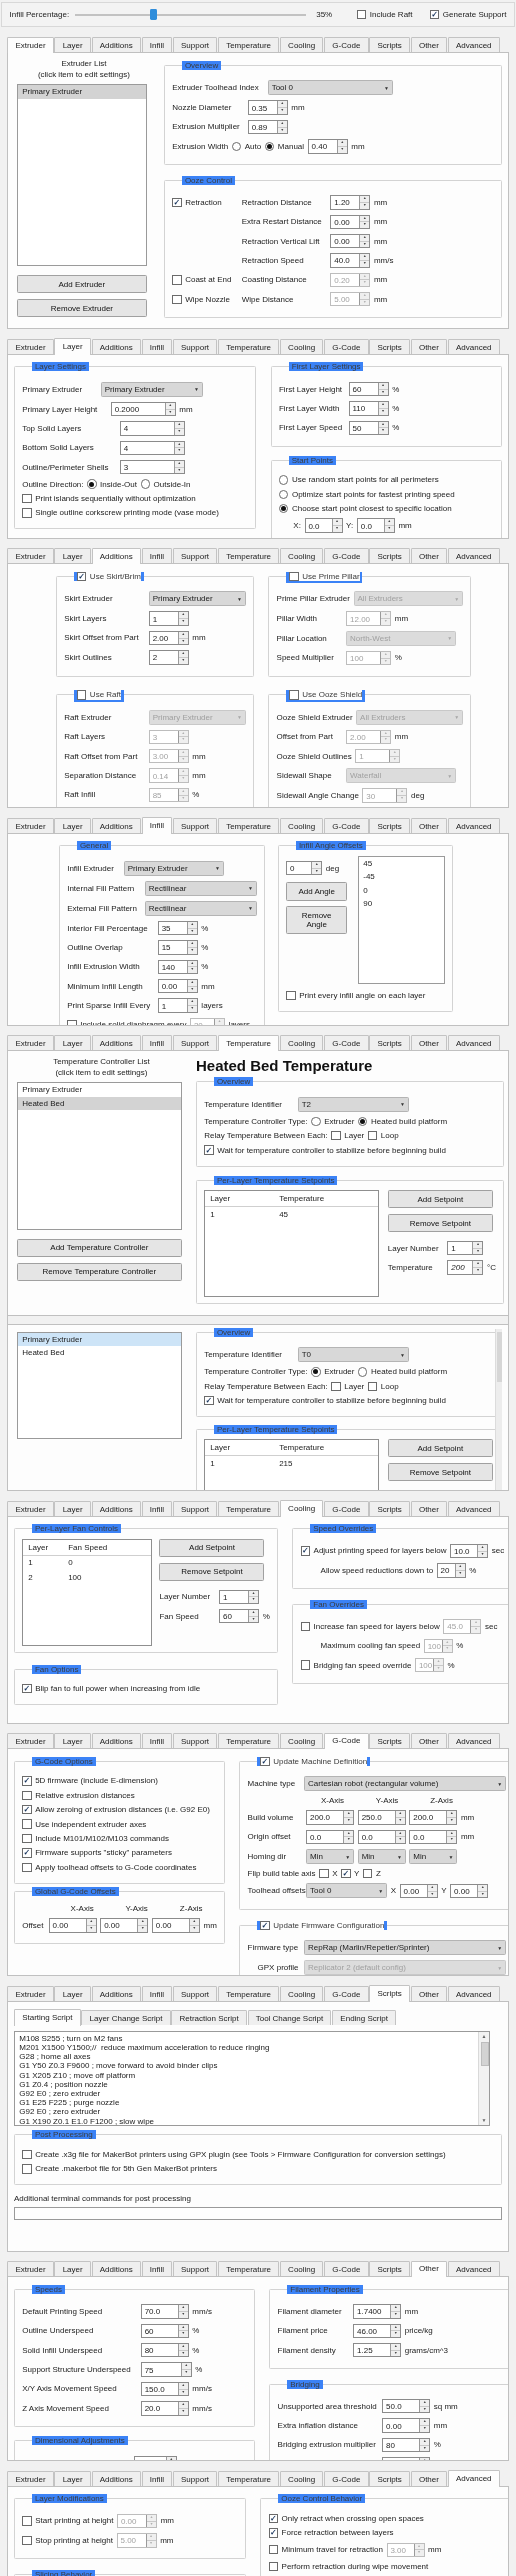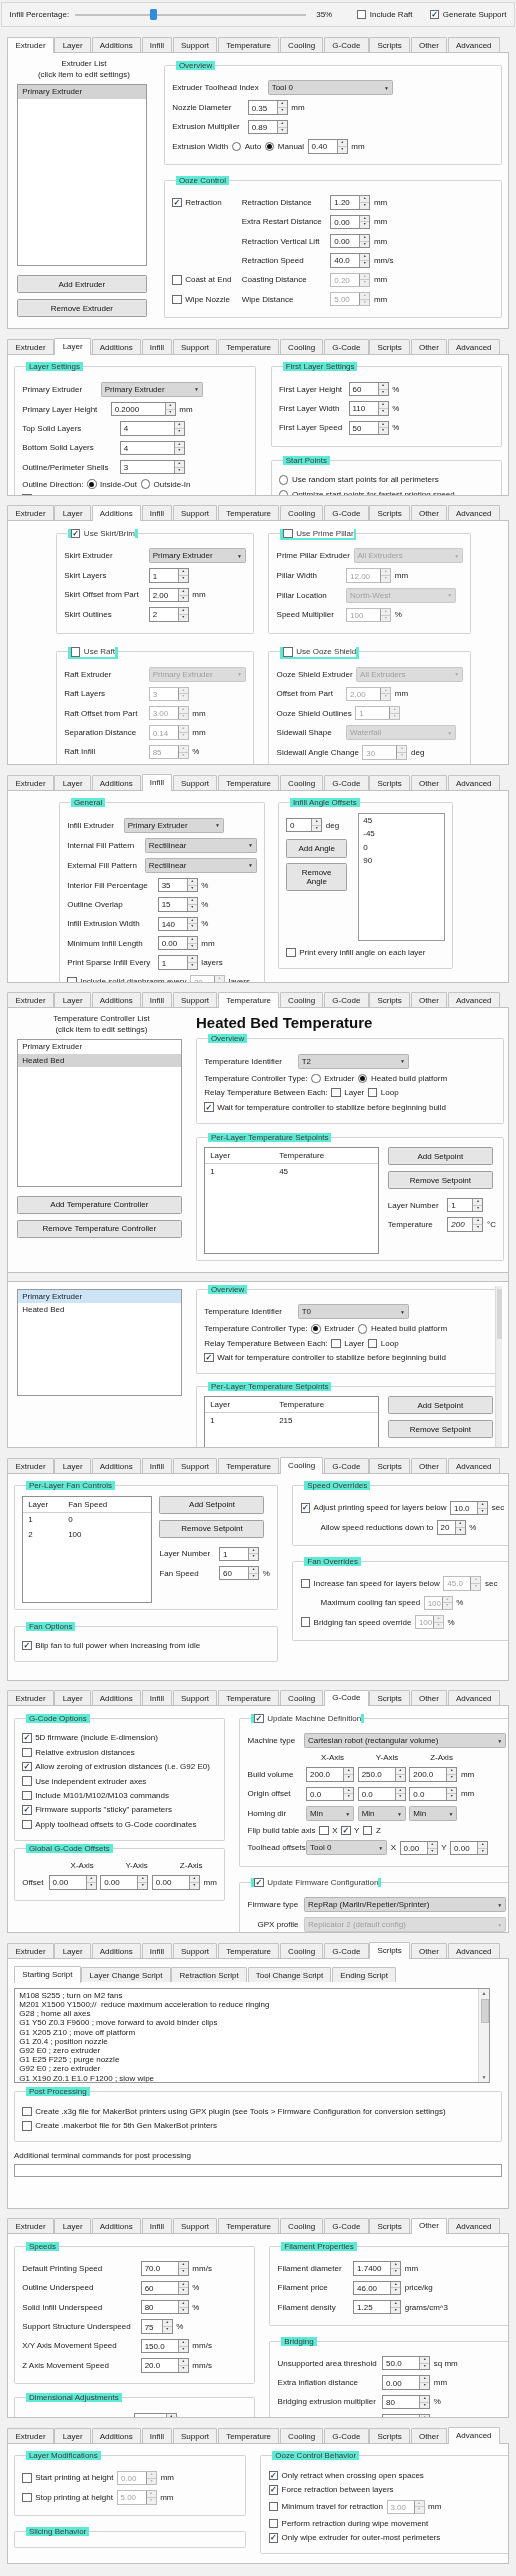--- a/index.html
+++ b/index.html
@@ -13,21 +13,21 @@
 .slider .handle{position:absolute;left:75px;top:0.7px;width:6.5px;height:11.5px;background:#2f8ddb;border-radius:1.4px}
 .topstrip .tval{width:24.5px}
 .topstrip .check{margin-left:17.3px}
 
 .tabrow{display:flex;margin:0 7.2px;position:relative;z-index:2;align-items:flex-end}
 .tab{padding:2.9px 7.2px 2.2px;background:#efefef;border:0.7px solid #c3c3c3;border-bottom:none;border-radius:1.4px 1.4px 0 0;margin-right:0.7px;color:#222;white-space:nowrap}
 .tab.active{background:#fdfdfd;padding-bottom:3.6px;margin-bottom:-0.7px}
 .panel{margin:0 7.2px 8.7px;background:#fdfdfd;border:0.7px solid #c0c0c0;padding:4.3px 5.8px;position:relative;overflow:hidden}
 
 .grp{position:relative;border:0.7px solid #d3d3d3;border-radius:1.4px;margin:7.2px 0;padding:9.4px 7.2px 5.8px}
-.gtitle{position:absolute;top:-5px;left:11px;background:#5eead4;padding:0 2.9px;color:#3a3a3a;white-space:nowrap}
+.gtitle{position:absolute;top:-5px;left:17px;background:#3b82f6;padding:0 2.9px;color:#3a3a3a;white-space:nowrap}
 .gtitle .check{background:#fdfdfd}
 
 .row{display:flex;align-items:center;margin:5px 0;gap:3.6px}
 .frow{display:flex;align-items:center;gap:3.6px}
 .flbl{white-space:nowrap}
 .unit{white-space:nowrap;color:#1b1b1b}
 .cell92{flex:0 0 66px;display:flex}
 .ind28{margin-left:20px}.ind14{margin-left:10px}.ind20{margin-left:14.4px}.lw60>.flbl{flex:0 0 43px}.lw74>.flbl{flex:0 0 53px}
 .lw78>.flbl{flex:0 0 56px}.lw92>.flbl{flex:0 0 66px}
 .lw100>.flbl{flex:0 0 72px}.lw102>.flbl{flex:0 0 74px}.lw104>.flbl{flex:0 0 75px}
@@ -288,21 +288,21 @@
     <div class="tab">Additions</div>
     <div class="tab">Infill</div>
     <div class="tab">Support</div>
     <div class="tab">Temperature</div>
     <div class="tab">Cooling</div>
     <div class="tab">G-Code</div>
     <div class="tab">Scripts</div>
     <div class="tab">Other</div>
     <div class="tab">Advanced</div>
   </div>
-<div class="panel" style="height:142px">
+<div class="panel" style="height:185px">
   <div class="cols">
     <div class="grp" style="width:249px">
       <span class="gtitle">Layer Settings</span>
       <div class="row lw104 frow">
           <span class="flbl">Primary Extruder</span>
           <span class="combo" style="width: 102px;">
             <span class="cval">Primary Extruder</span>
             <span class="carr">▼</span>
           </span>
         </div>
@@ -1542,21 +1542,21 @@
               <span class="sval">80</span>
               <span class="sbtns">
                 <span class="sarr">▲</span>
                 <span class="sarr">▼</span>
               </span>
             </span>
             <span class="unit">%</span>
           </div>
         <div class="row lw160 frow">
             <span class="flbl">Support Structure Underspeed</span>
-            <span class="spinbox" style="width: 32px;">
+            <span class="spinbox" style="width: 51px;">
               <span class="sval">75</span>
               <span class="sbtns">
                 <span class="sarr">▲</span>
                 <span class="sarr">▼</span>
               </span>
             </span>
             <span class="unit">%</span>
           </div>
         <div class="row lw160 frow">
             <span class="flbl">X/Y Axis Movement Speed</span>

